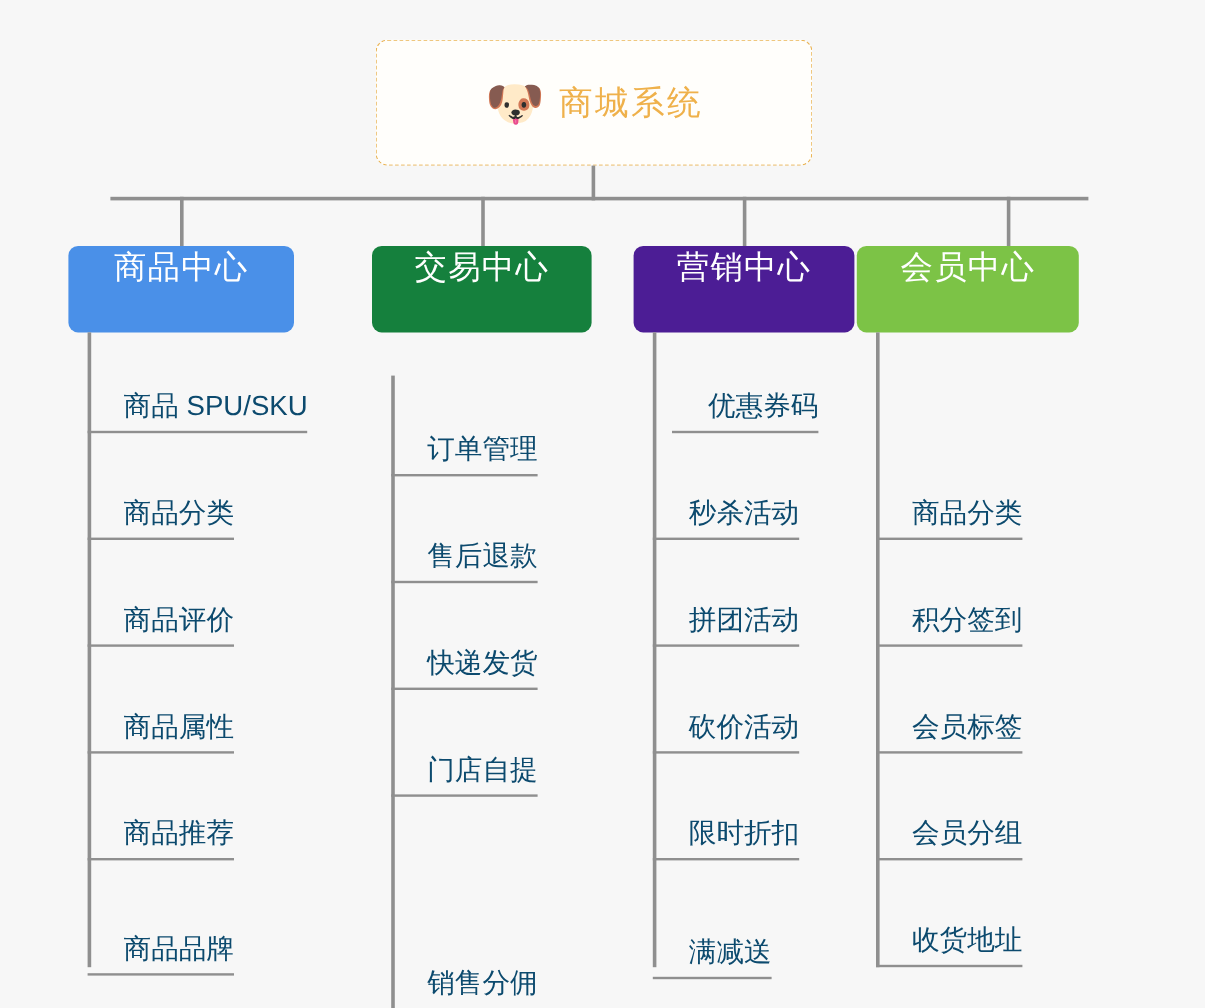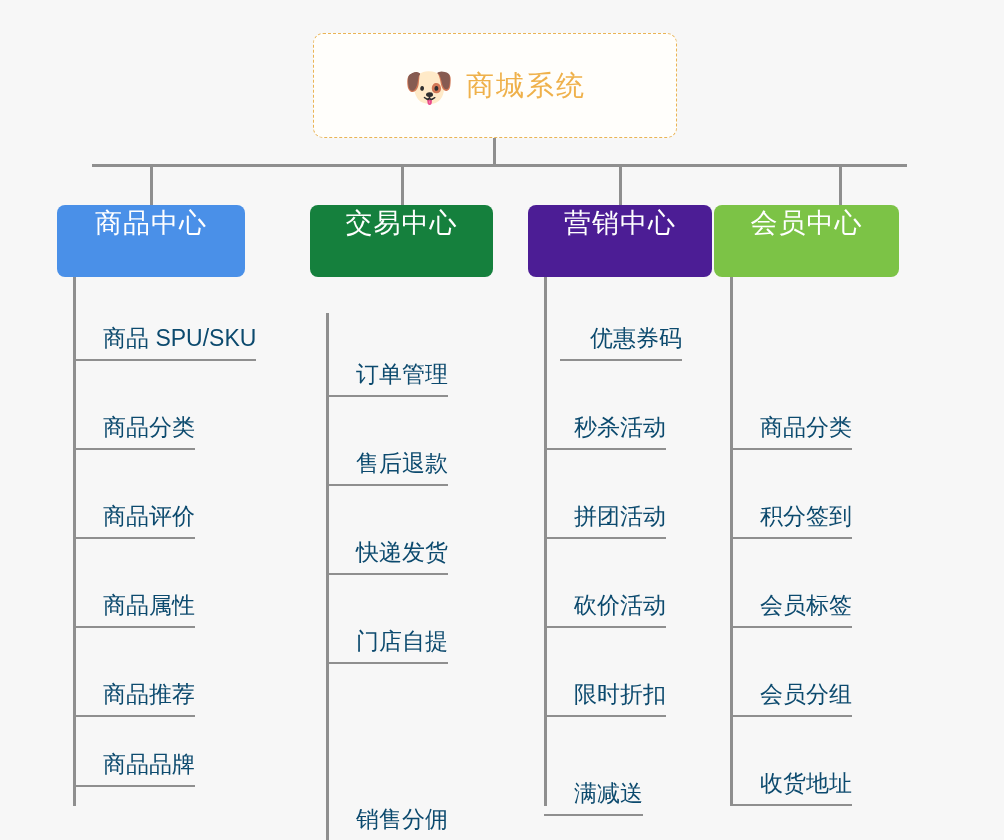--- a/index.html
+++ b/index.html
@@ -147,21 +147,21 @@
         <div class="col-header" style="background: rgb(74, 144, 232); width: 188px;">
           <span class="col-header-label">商品中心</span>
         </div>
         <div class="col-body" style="height: 531px;">
           <div class="trunk" style="height: 529px;"></div>
           <div class="leaf" style="top: 46px;"><span class="leaf-label">商品 SPU/SKU</span></div>
           <div class="leaf" style="top: 135px; text-decoration: underline;"><span class="leaf-label">商品分类</span></div>
           <div class="leaf" style="top: 224px; text-align: right;"><span class="leaf-label">商品评价</span></div>
           <div class="leaf" style="top: 313px;"><span class="leaf-label">商品属性</span></div>
           <div class="leaf" style="top: 402px;"><span class="leaf-label">商品推荐</span></div>
-          <div class="leaf" style="top: 472px;"><span class="leaf-label">商品品牌</span></div>
+          <div class="leaf" style="top: 498px;"><span class="leaf-label">商品品牌</span></div>
         </div>
       </div>
       <div class="column" style="left: 310px; width: 183px;">
         <div class="col-header" style="background: #15803d; width: 183px;">
           <span class="col-header-label">交易中心</span>
         </div>
         <div class="col-body" style="height: 531px; margin-top: 36px;">
           <div class="trunk" style="height: 529px;"></div>
           <div class="leaf" style="top: 46px;"><span class="leaf-label">订单管理</span></div>
           <div class="leaf" style="top: 135px;"><span class="leaf-label">售后退款</span></div>

